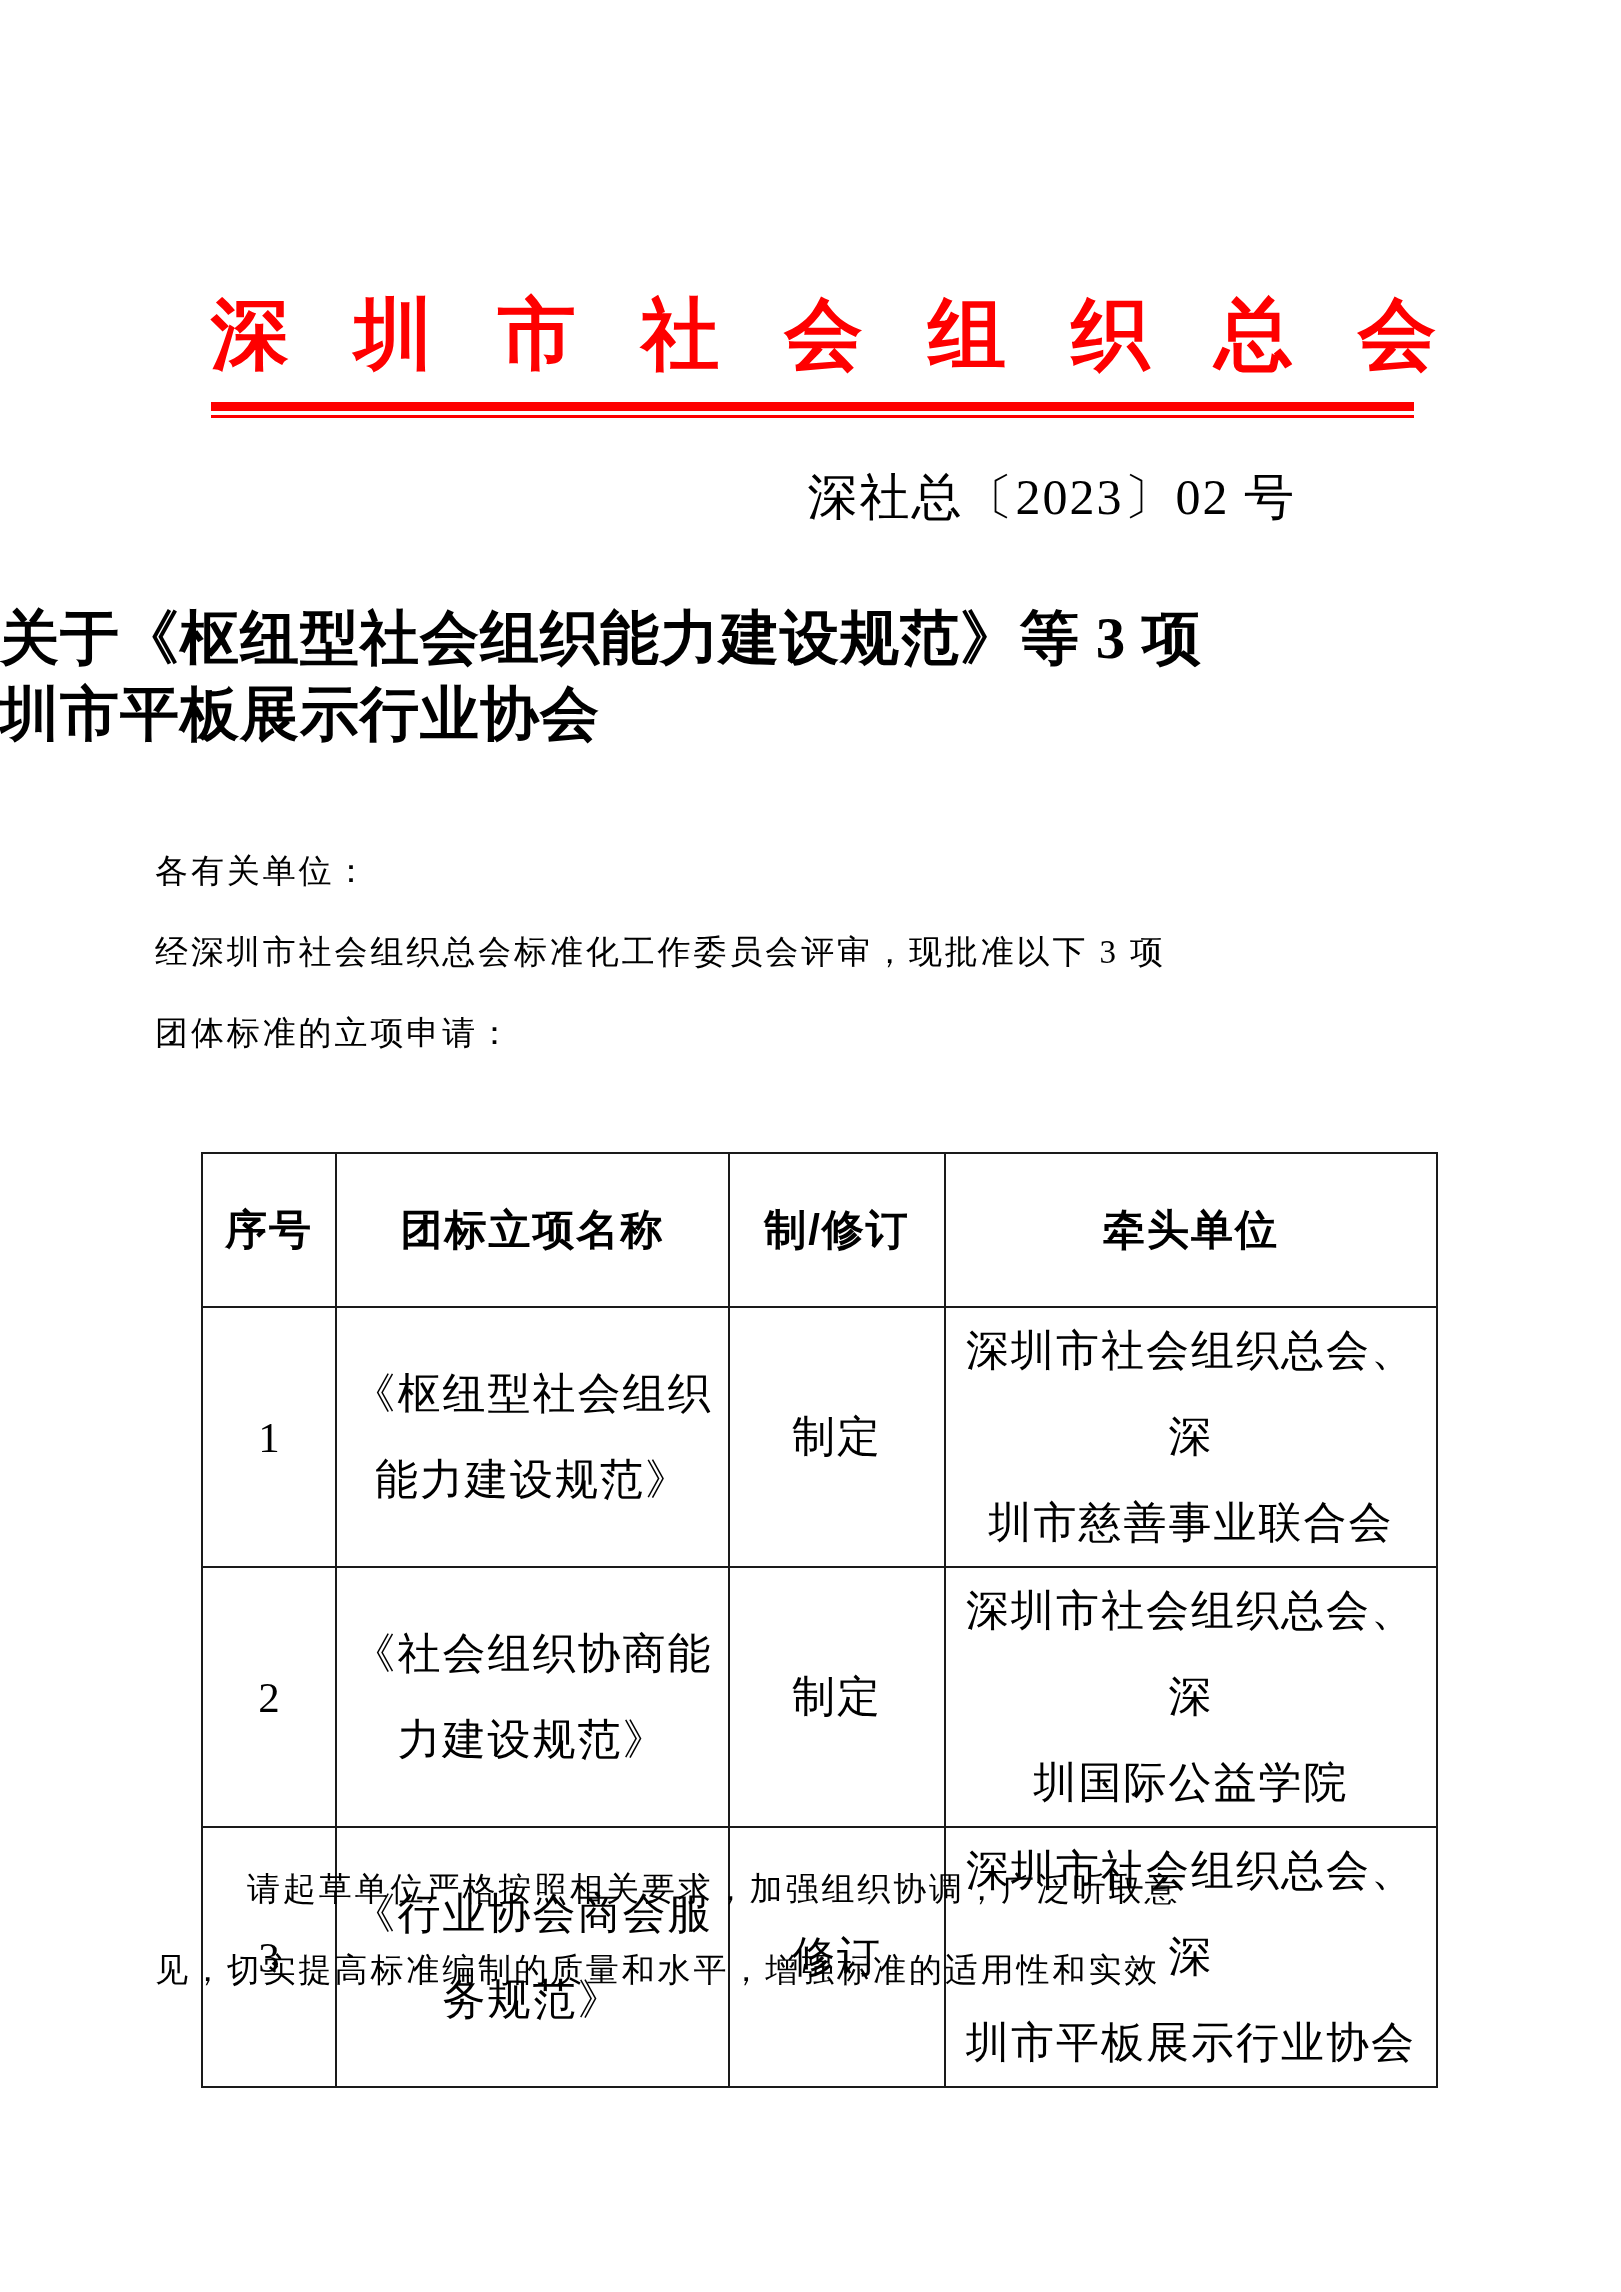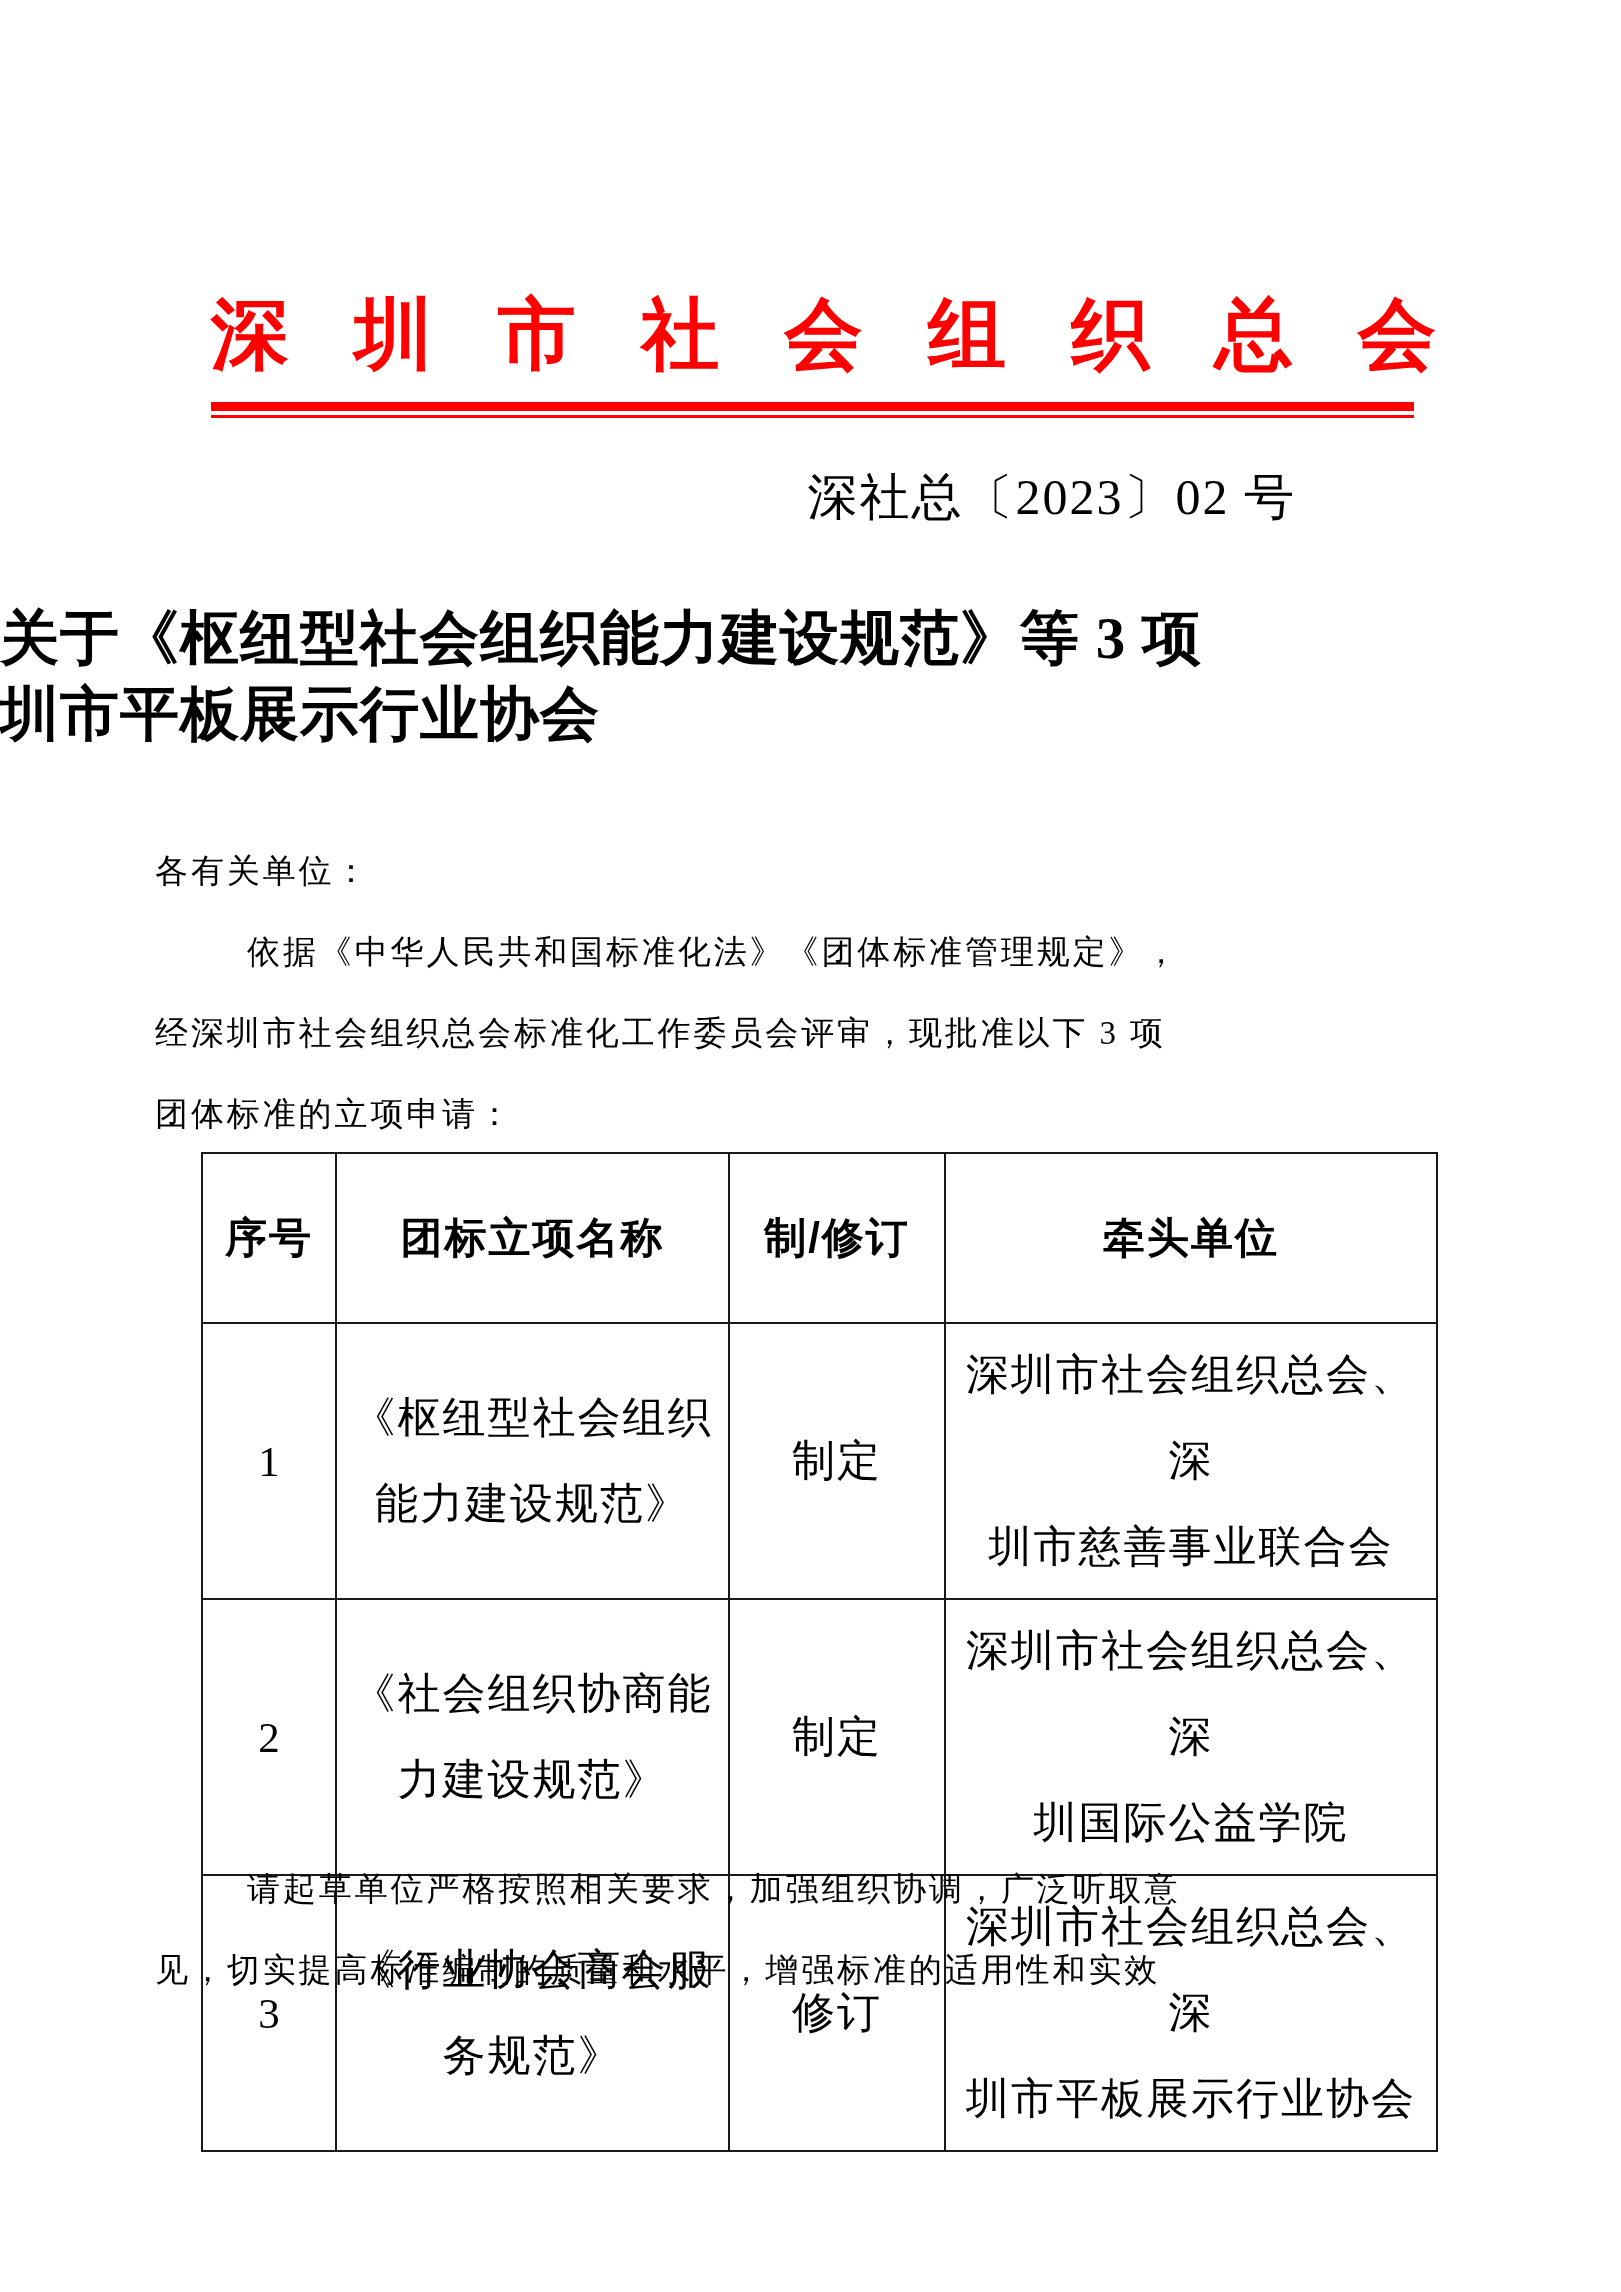--- a/index.html
+++ b/index.html
@@ -96,21 +96,21 @@
     top: 1152px;
     width: 1235px;
     border-collapse: collapse;
     table-layout: fixed;
     font-size: 43px;
   }
   .approval-table td, .approval-table th {
     border: 2px solid #1a1a1a;
     text-align: center;
     vertical-align: middle;
-    padding: 8px;
+    padding: 0;
     font-weight: normal;
   }
   .approval-table thead th {
     height: 152px;
     font-family: "Liberation Sans", "DejaVu Sans", sans-serif;
     font-weight: bold;
     font-size: 42px;
     letter-spacing: 2px;
   }
   .approval-table tbody td { height: 175px; }
@@ -144,21 +144,20 @@
 
   <div class="doc-number">深社总〔2023〕02 号</div>
 
   <div class="doc-title">
     <div>关于《枢纽型社会组织能力建设规范》等 3 项</div>
     <div>圳市平板展示行业协会</div>
   </div>
 
   <div class="body-block opening">
     <div class="line">各有关单位：</div>
-    <div class="line indent">依据《中华人民共和国标准化法》《团体标准管理规定》，</div>
     <div class="line">经深圳市社会组织总会标准化工作委员会评审，现批准以下 3 项</div>
     <div class="line">团体标准的立项申请：</div>
   </div>
 
   <table class="approval-table">
     <colgroup>
       <col style="width:134px">
       <col style="width:393px">
       <col style="width:216px">
       <col style="width:492px">

